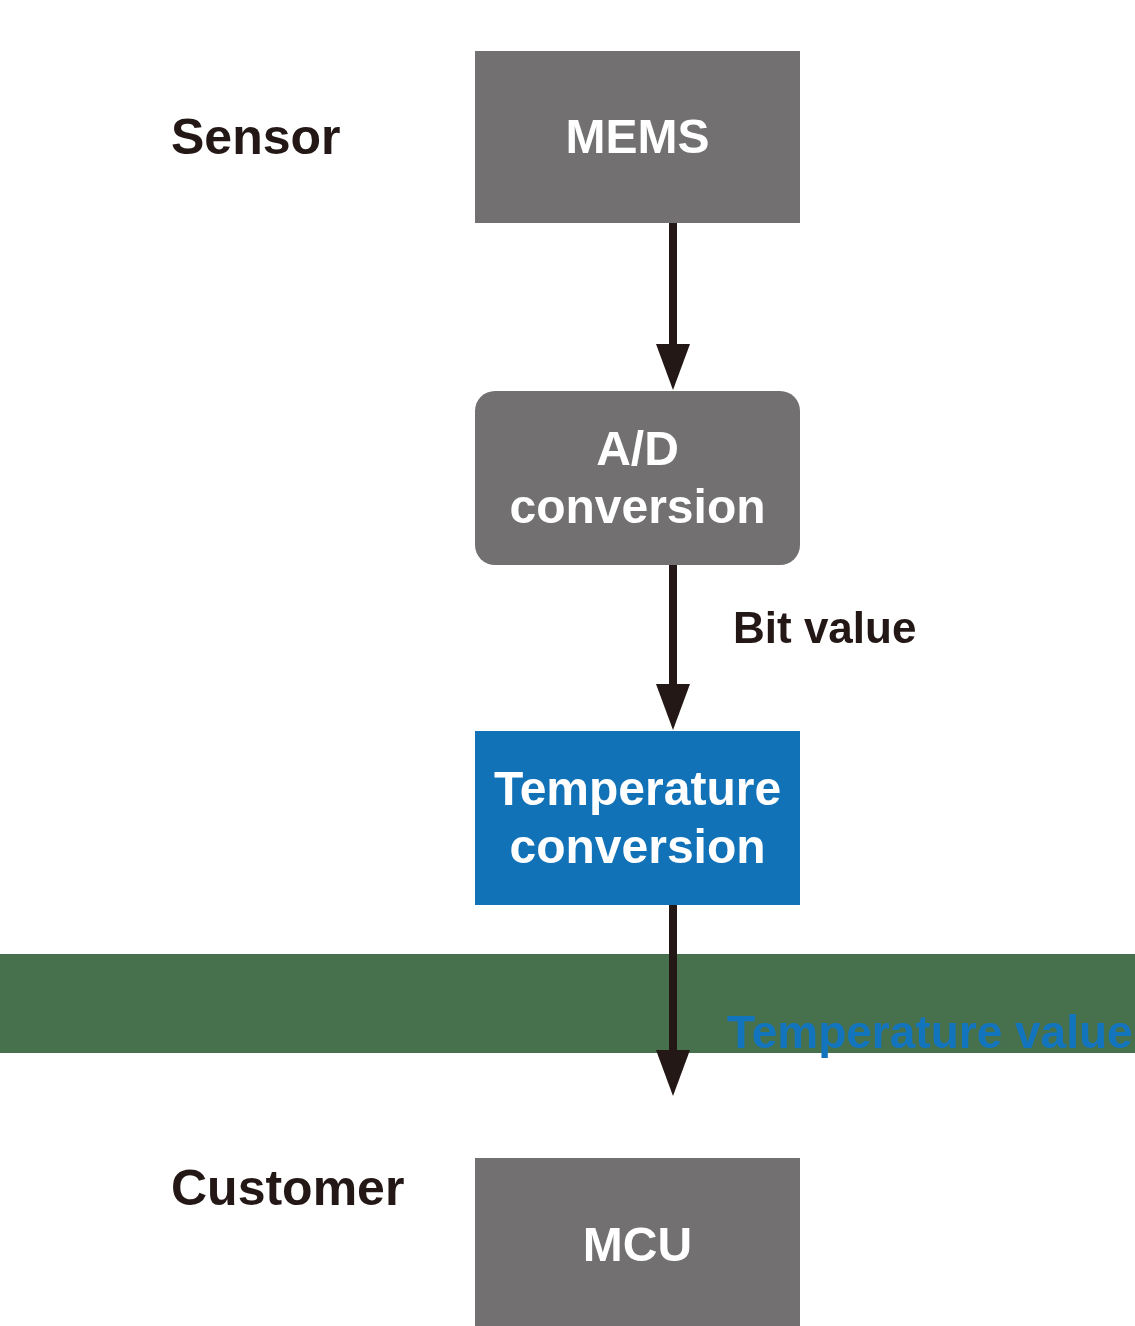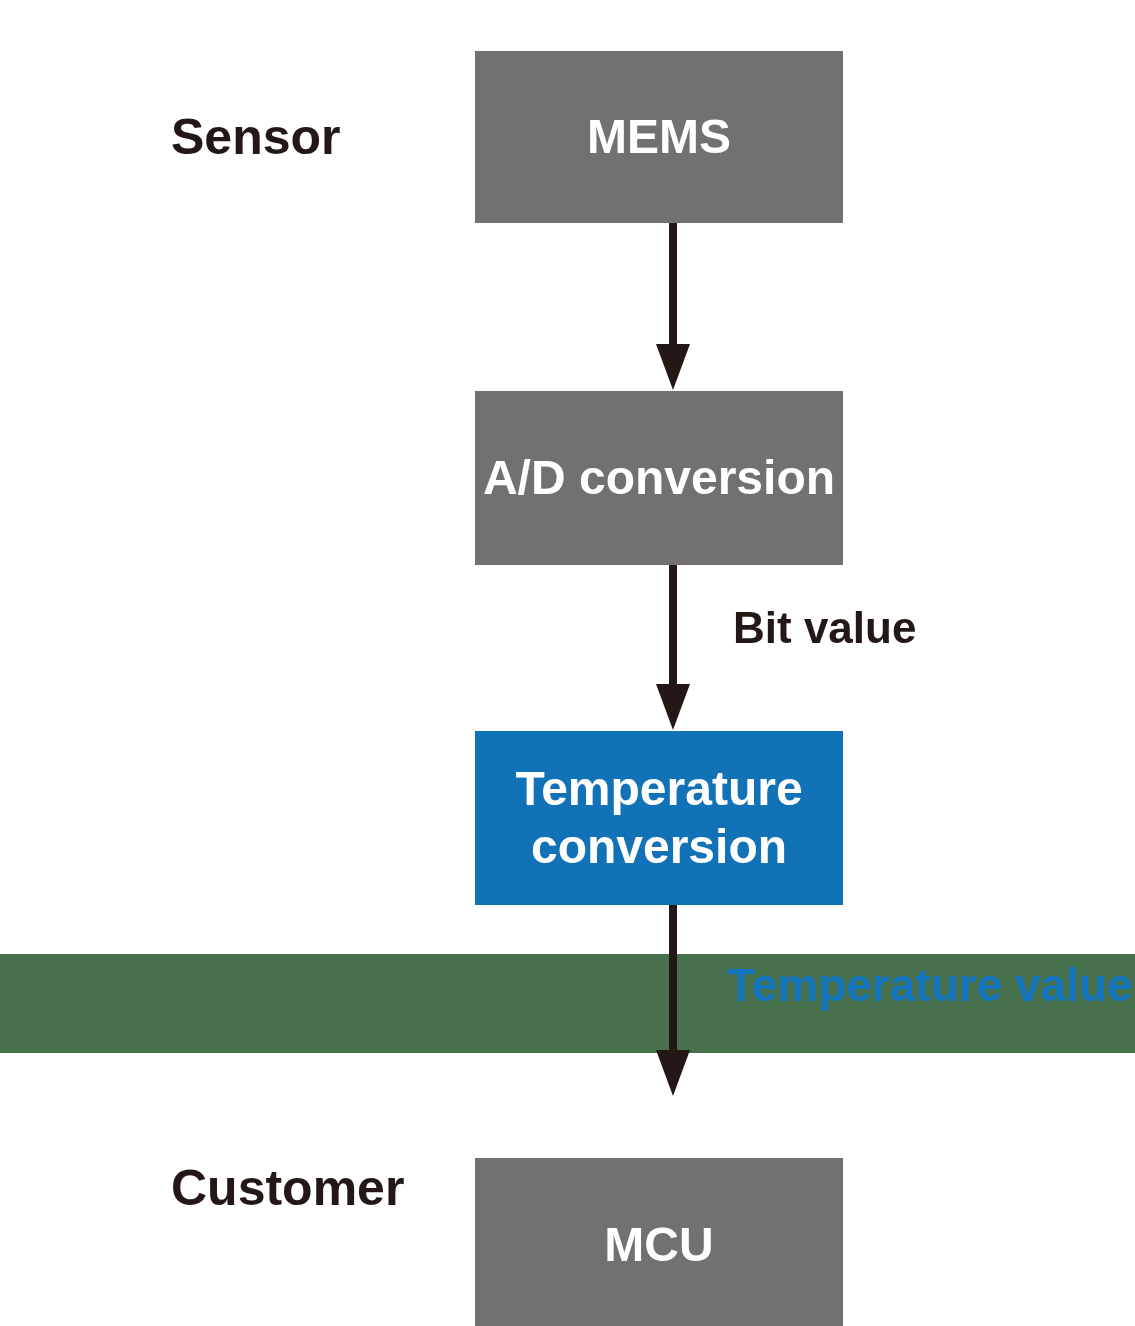--- a/index.html
+++ b/index.html
@@ -23,34 +23,34 @@
     font-size: 50px;
     color: var(--label-dark, #231815);
     white-space: nowrap;
   }
   .side-label.sensor   { left: 171px; top: 51px;   height: 172px; }
   .side-label.customer { left: 171px; top: 1101px; height: 174px; }
 
   .box {
     position: absolute;
     left: 475px;
-    width: 368px;
+    width: 325px;
     display: flex;
     align-items: center;
     justify-content: center;
     text-align: center;
     font-weight: bold;
     font-size: 48px;
     line-height: 1.2;
     color: var(--text-white, #ffffff);
   }
   .box.gray { background: var(--box-gray, #727070); }
   .box.blue { background: var(--box-blue, #1272B7); }
   .box.mems { top: 51px;   height: 172px; }
-  .box.adc  { top: 391px;  height: 174px; }
+  .box.adc  { top: 391px;  height: 174px; border-radius: 20px; }
   .box.temp { top: 731px;  height: 174px; padding: 6px 30px; box-sizing: border-box; }
   .box.mcu  { top: 1158px; height: 174px; text-align: right; }
 
   .arrow {
     position: absolute;
     left: 656px;
     width: 34px;
     z-index: 3;
   }
   .arrow .shaft {
@@ -85,21 +85,21 @@
     align-items: center;
     font-weight: bold;
     font-size: 44px;
     color: var(--label-dark, #231815);
     white-space: nowrap;
     z-index: 4;
   }
   .edge-label.voltage  { left: 733px; top: 223px; height: 167px; }
   .edge-label.bitvalue { left: 733px; top: 565px; height: 126px; }
   .edge-label.tempvalue {
-    left: 727px; top: 944px; height: 82px;
+    left: 727px; top: 991px; height: 82px;
     font-size: 46px;
     color: var(--label-blue, #1374BE);
   }
 
   .band {
     position: absolute;
     left: 0;
     top: 954px;
     width: 1135px;
     height: 99px;

